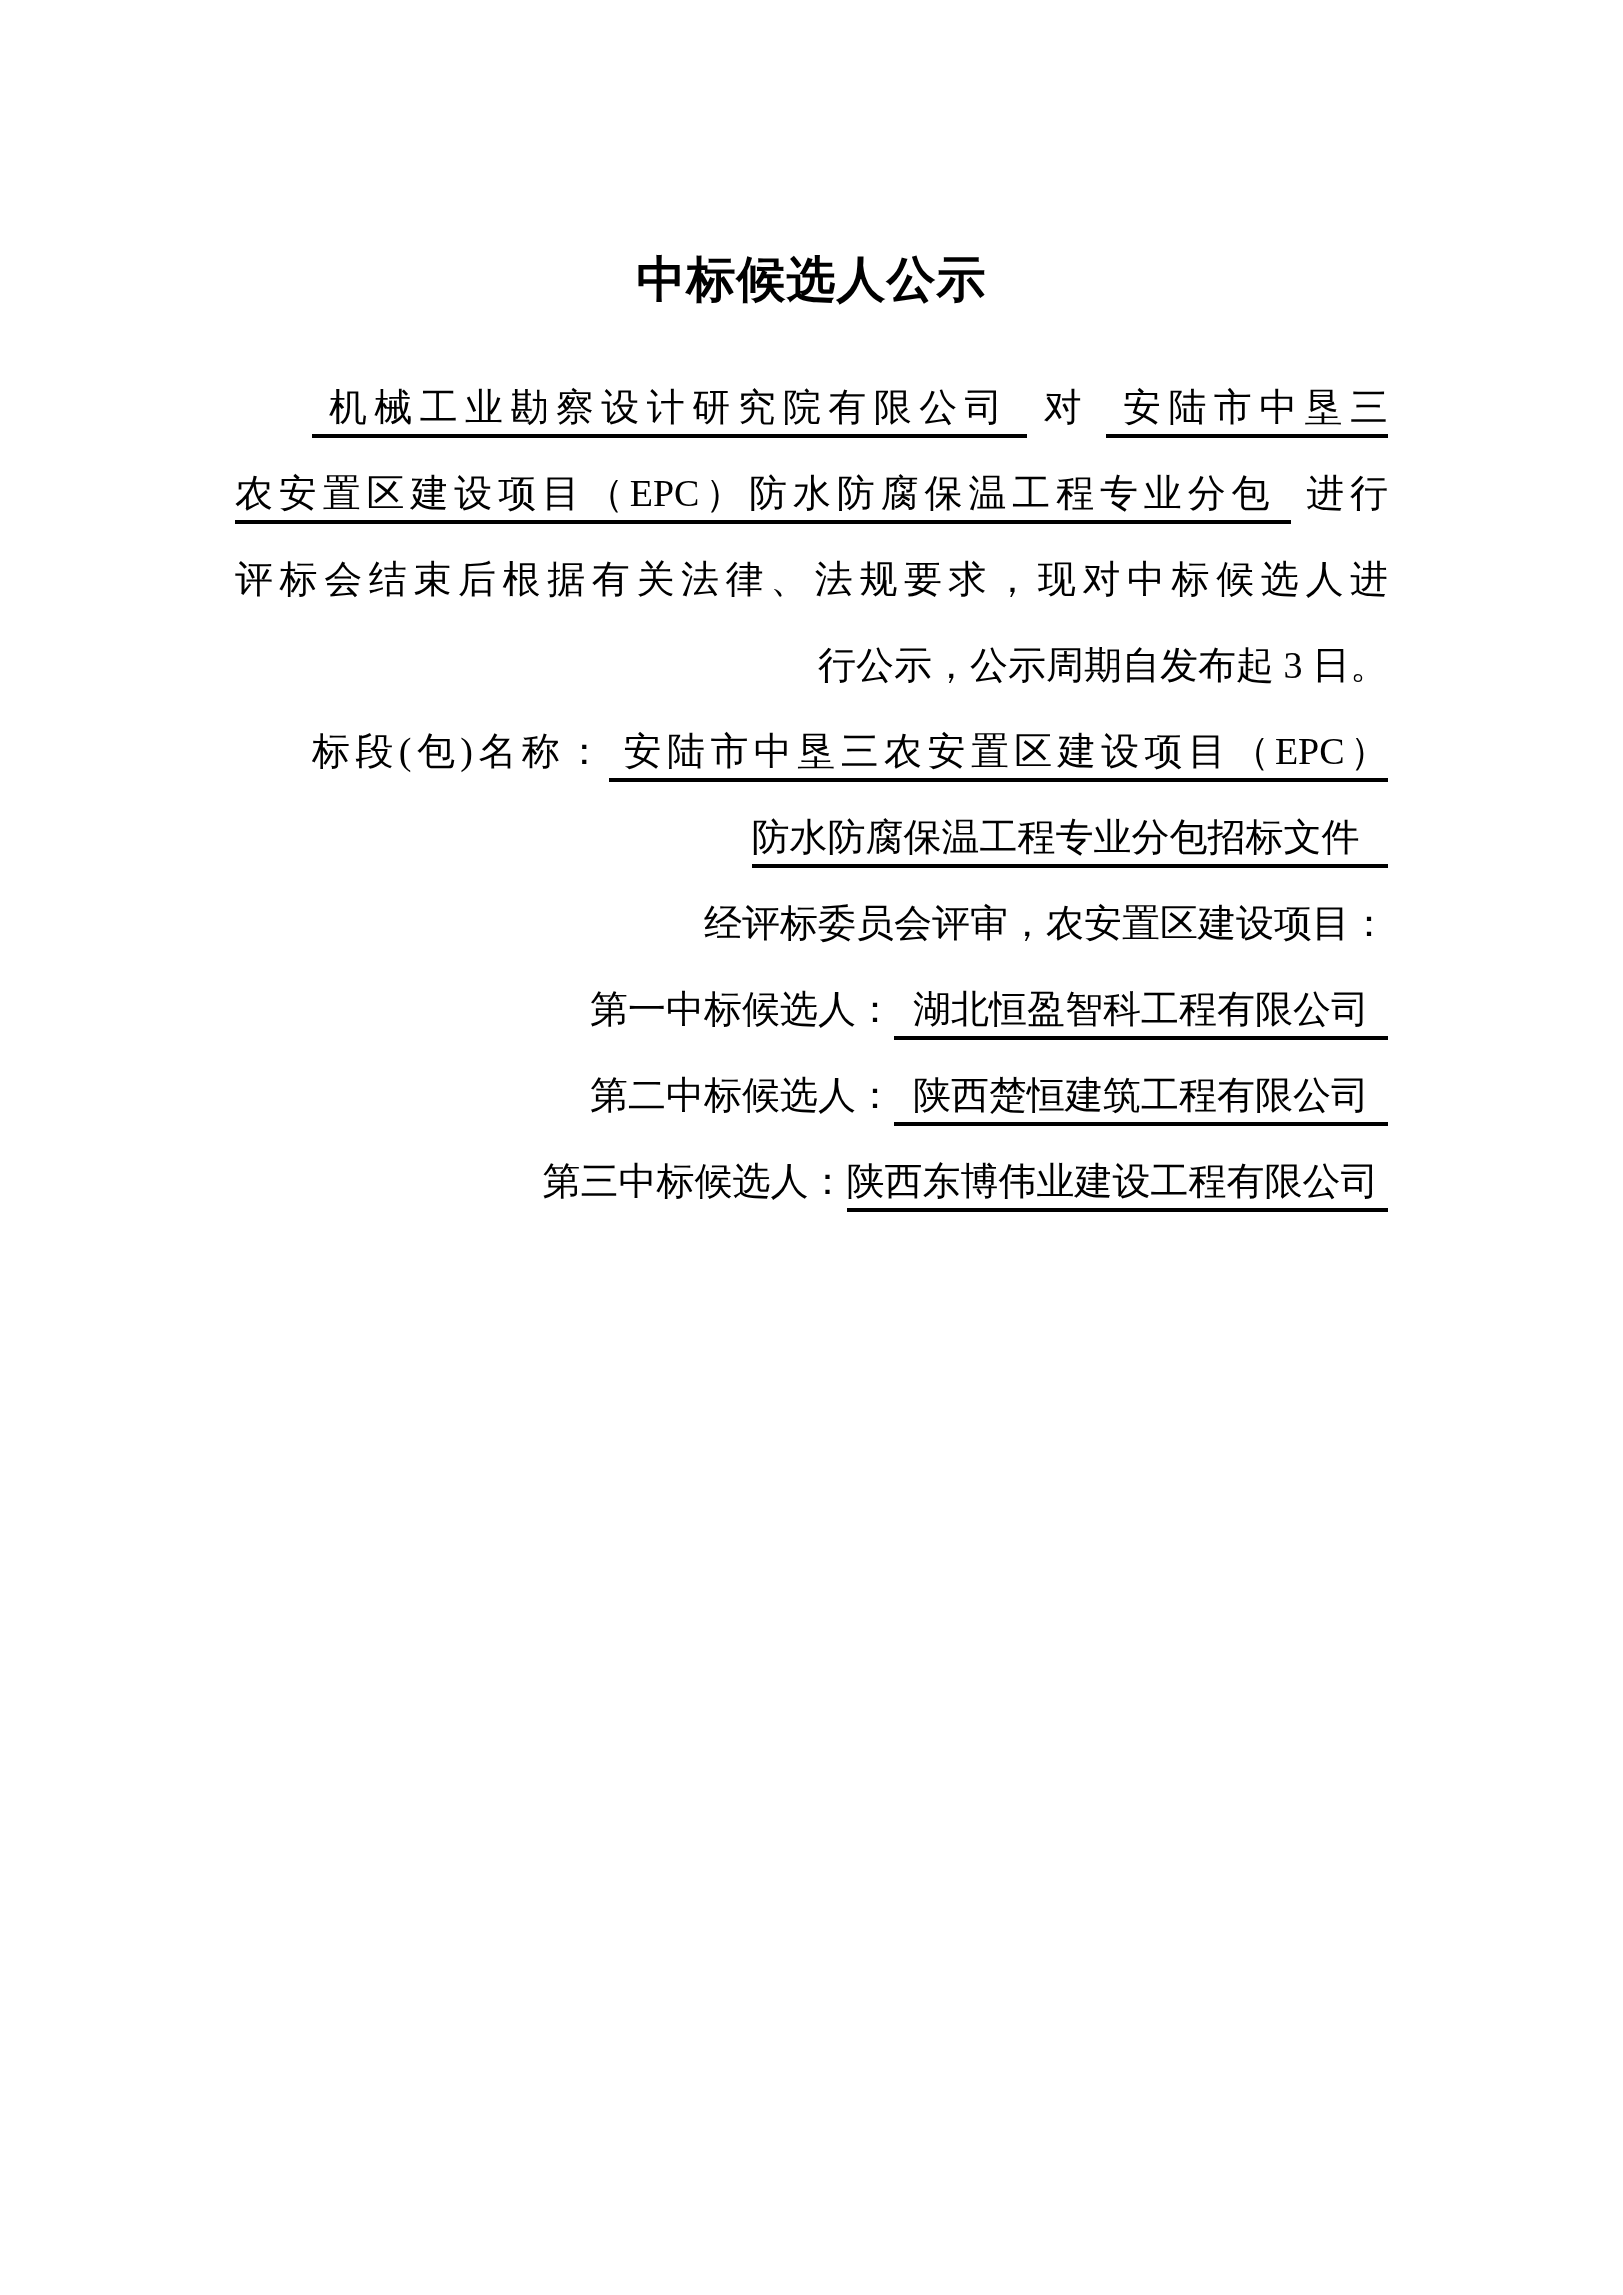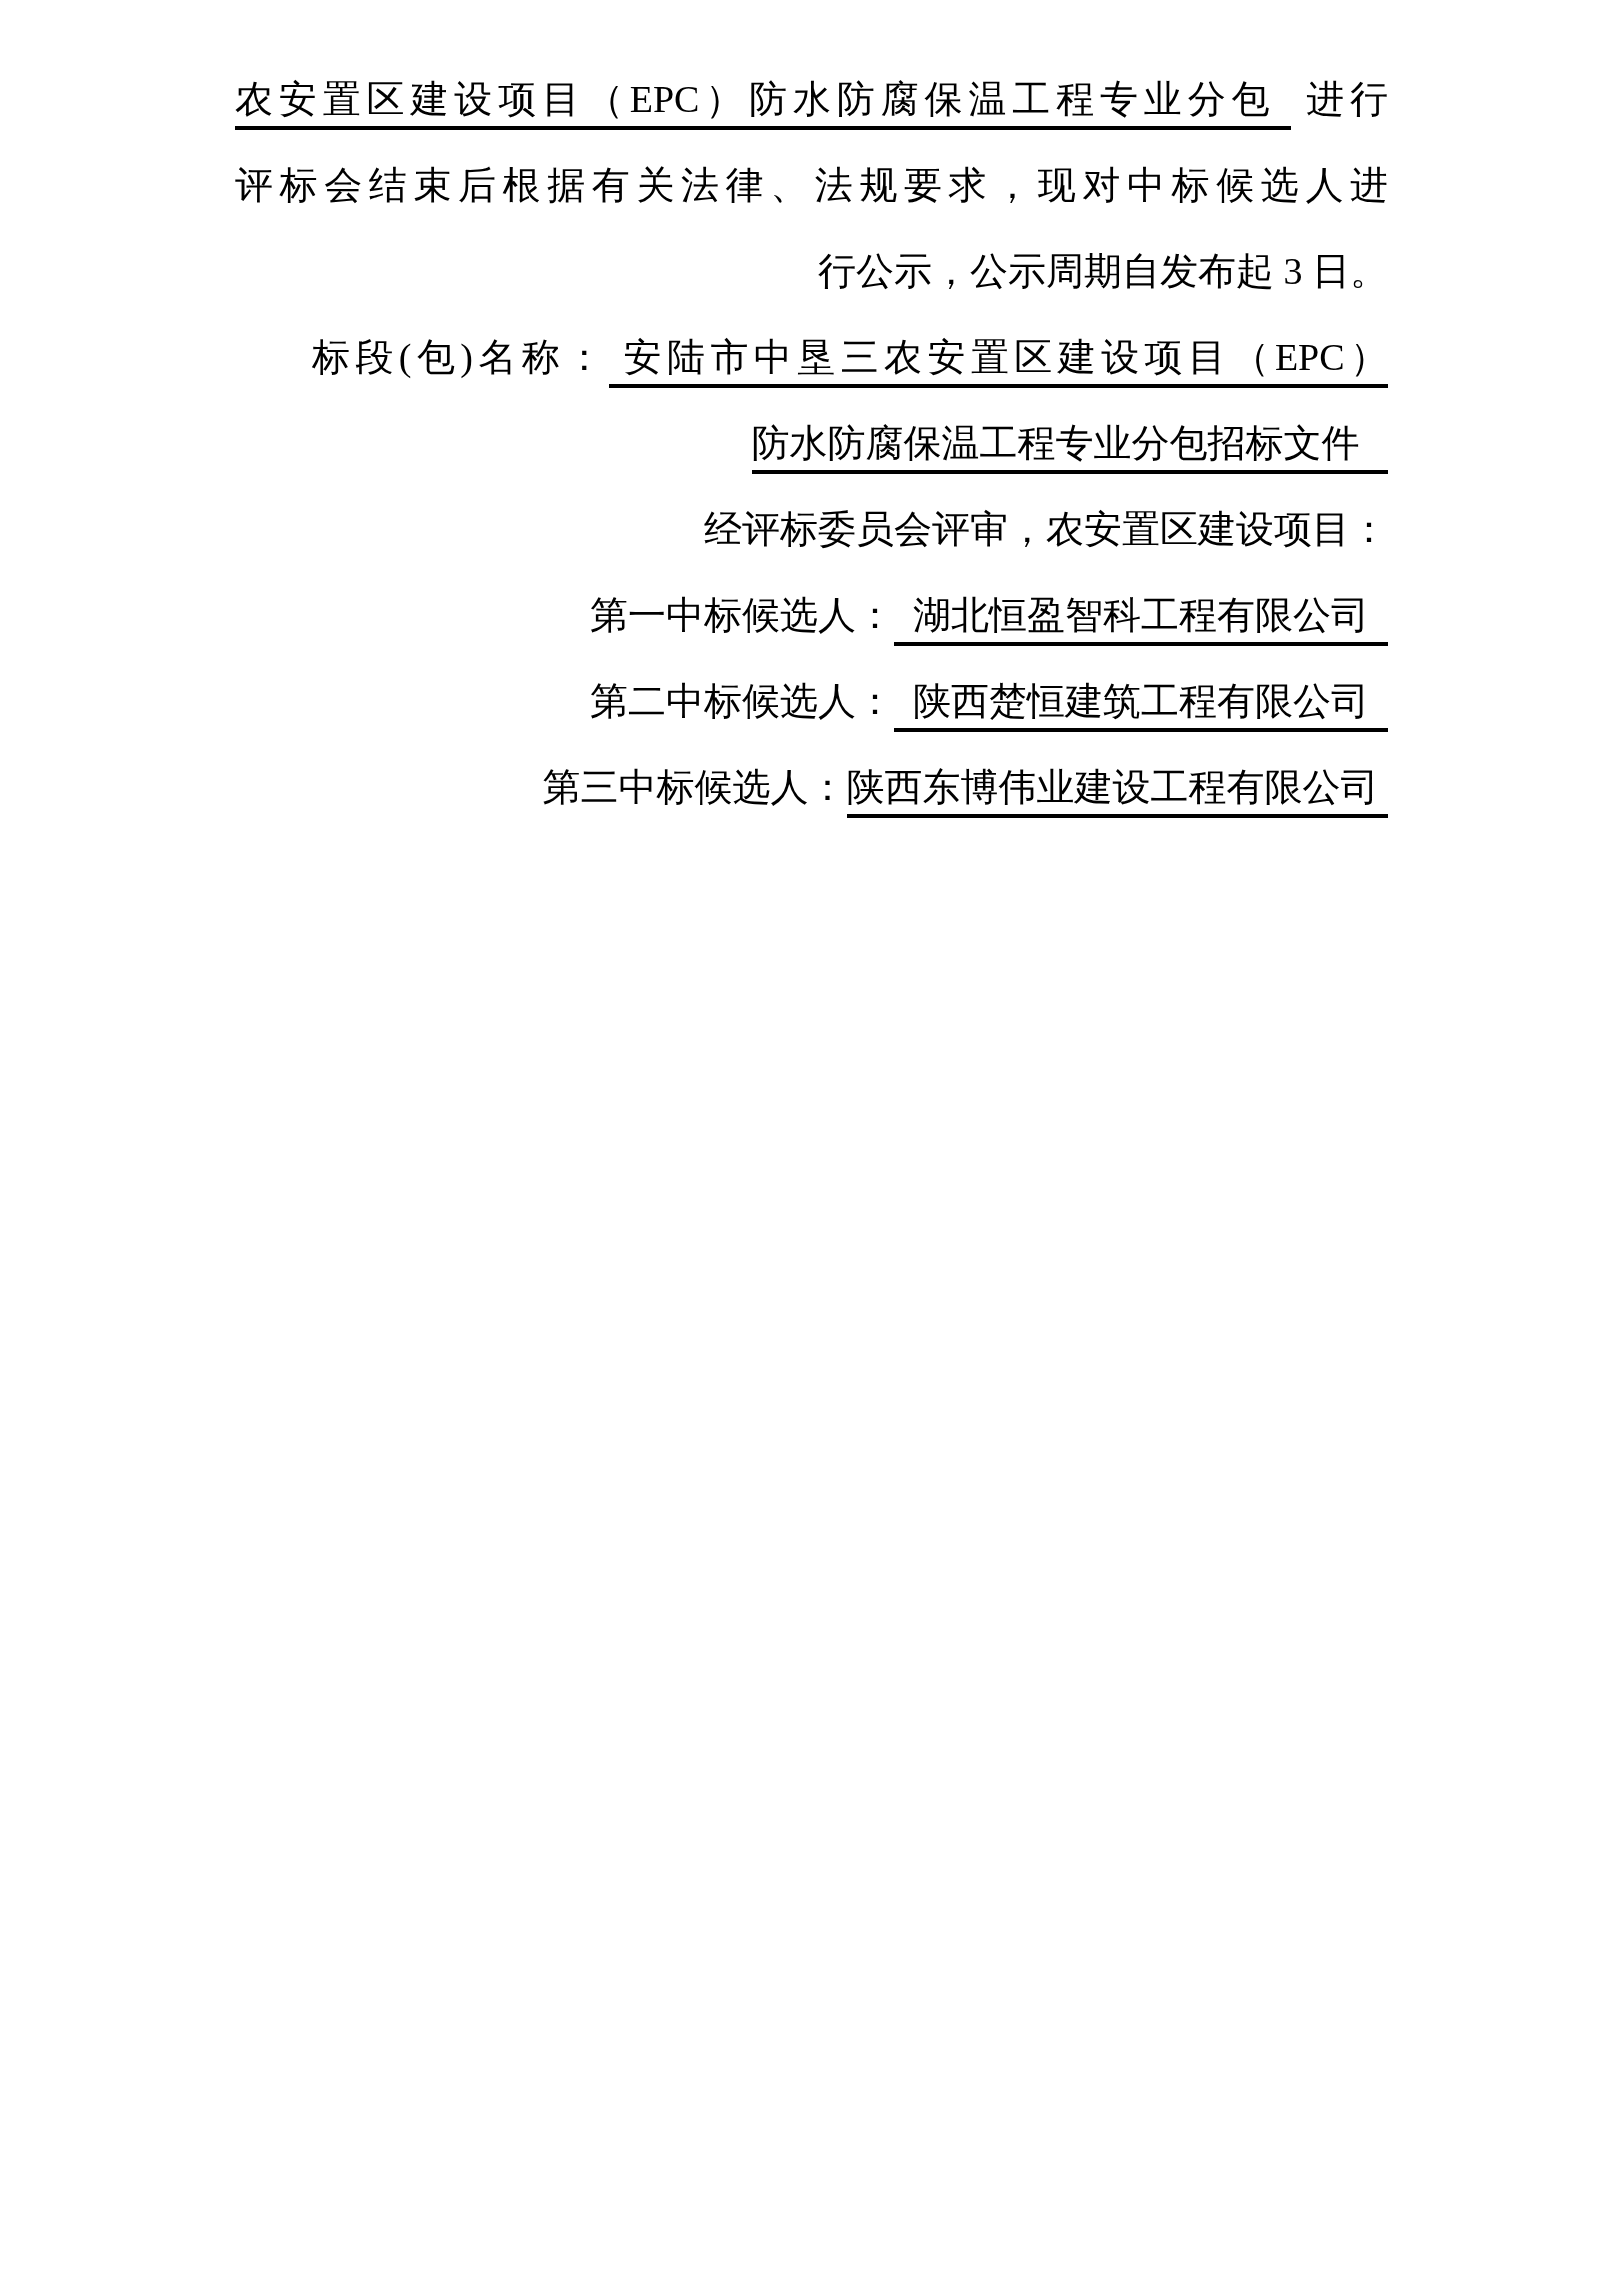--- a/index.html
+++ b/index.html
@@ -52,23 +52,25 @@
     border-bottom: 4.6px solid #000000;
     padding-bottom: 6.1px;
   }
 </style>
 </head>
 <body>
 
 <div class="page">
   <div class="content">
 
+    <div class="title">中标候选人公示</div>
 
     <div class="body-block">
 
+      <div class="line justify indent"><span class="u">&nbsp;机械工业勘察设计研究院有限公司&nbsp;</span><span>&nbsp;对&nbsp;</span><span class="u">&nbsp;安陆市中垦三</span></div>
 
       <div class="line justify"><span class="u">农安置区建设项目（EPC）防水防腐保温工程专业分包&nbsp;</span><span>&nbsp;进行</span></div>
 
 
       <div class="line justify"><span>评标会结束后根据有关法律、法规要求，现对中标候选人进</span></div>
 
       <div class="line"><span>行公示，公示周期自发布起&nbsp;3&nbsp;日。</span></div>
 
       <div class="line justify indent"><span>标段(包)名称：</span><span class="u">&nbsp;安陆市中垦三农安置区建设项目（EPC）</span></div>
 

